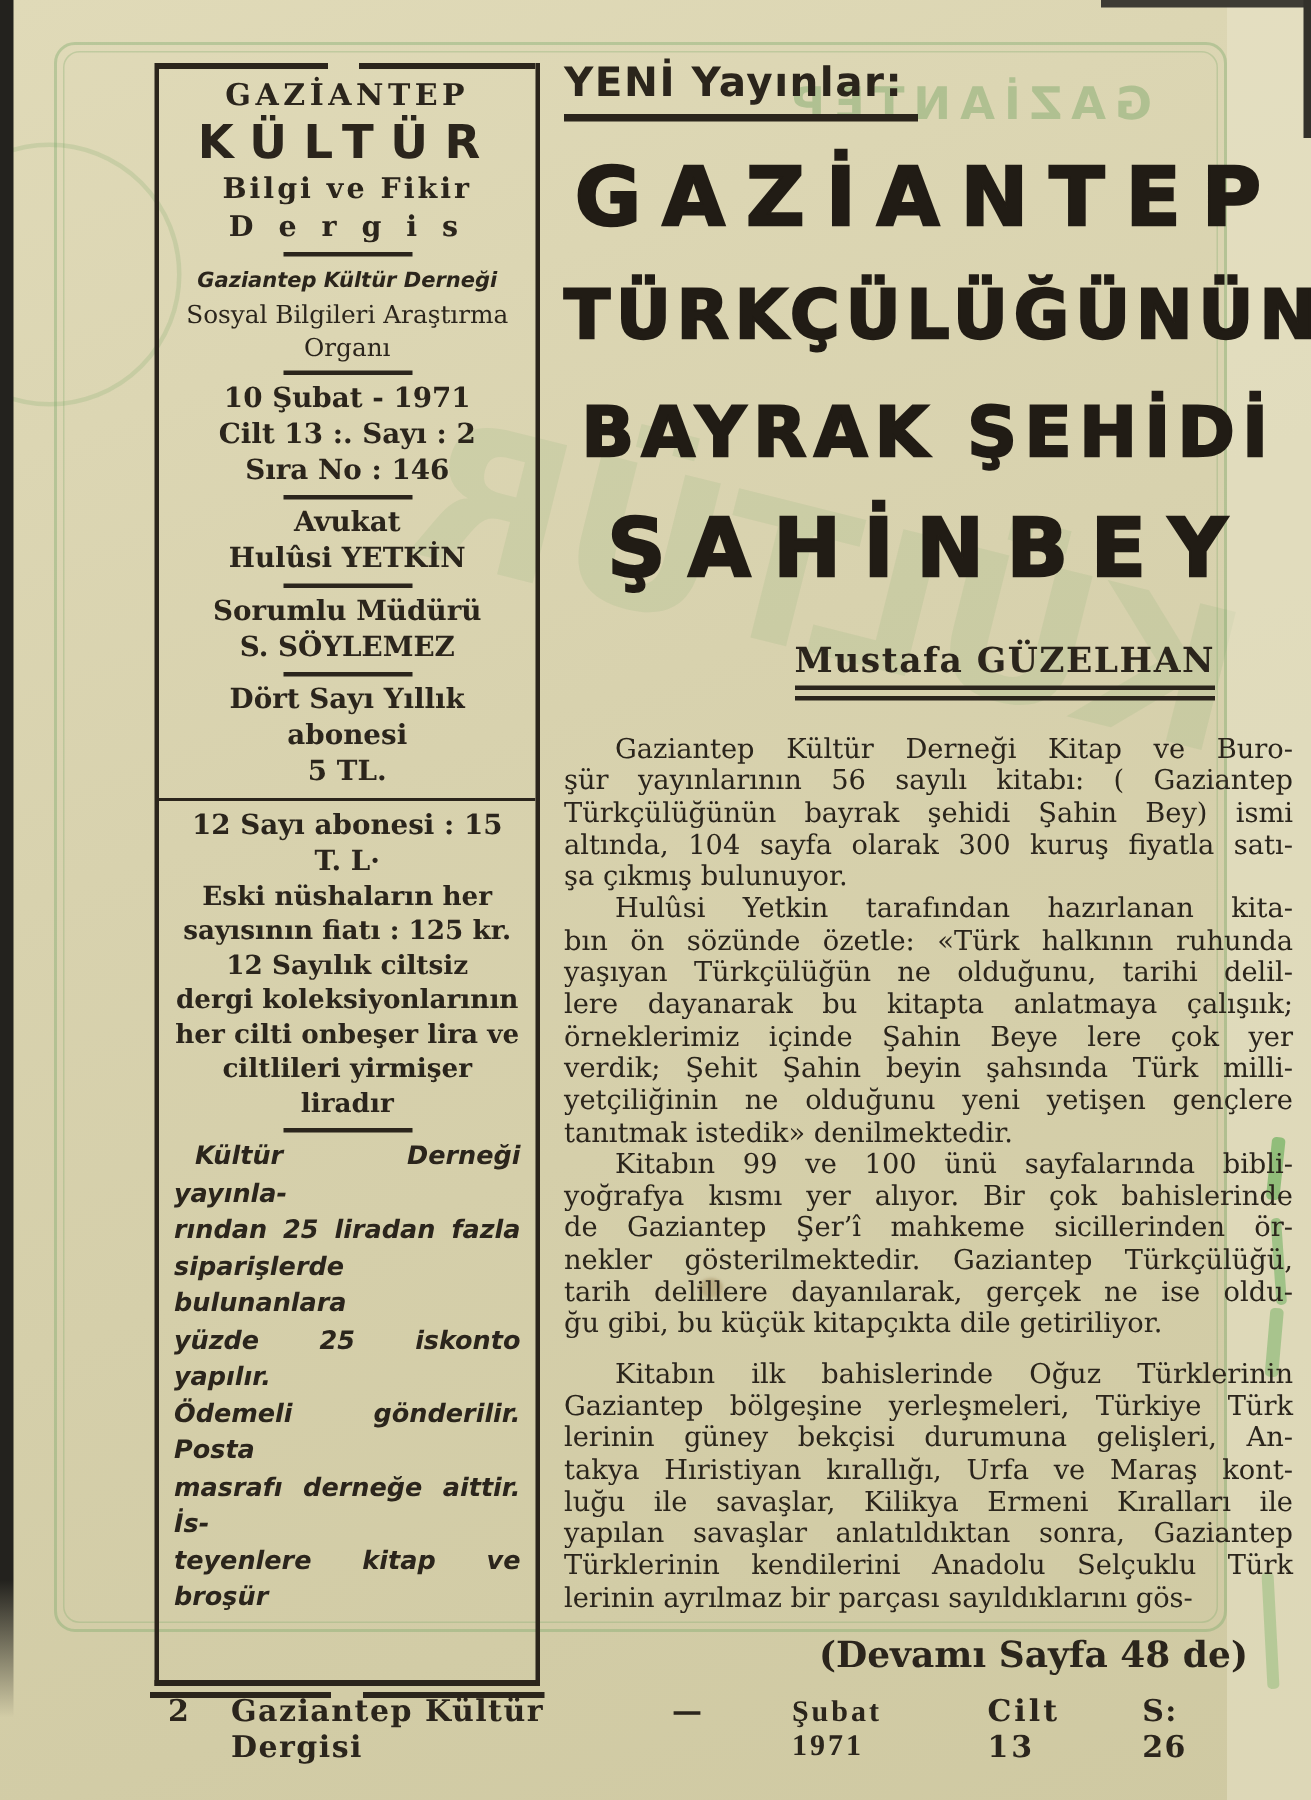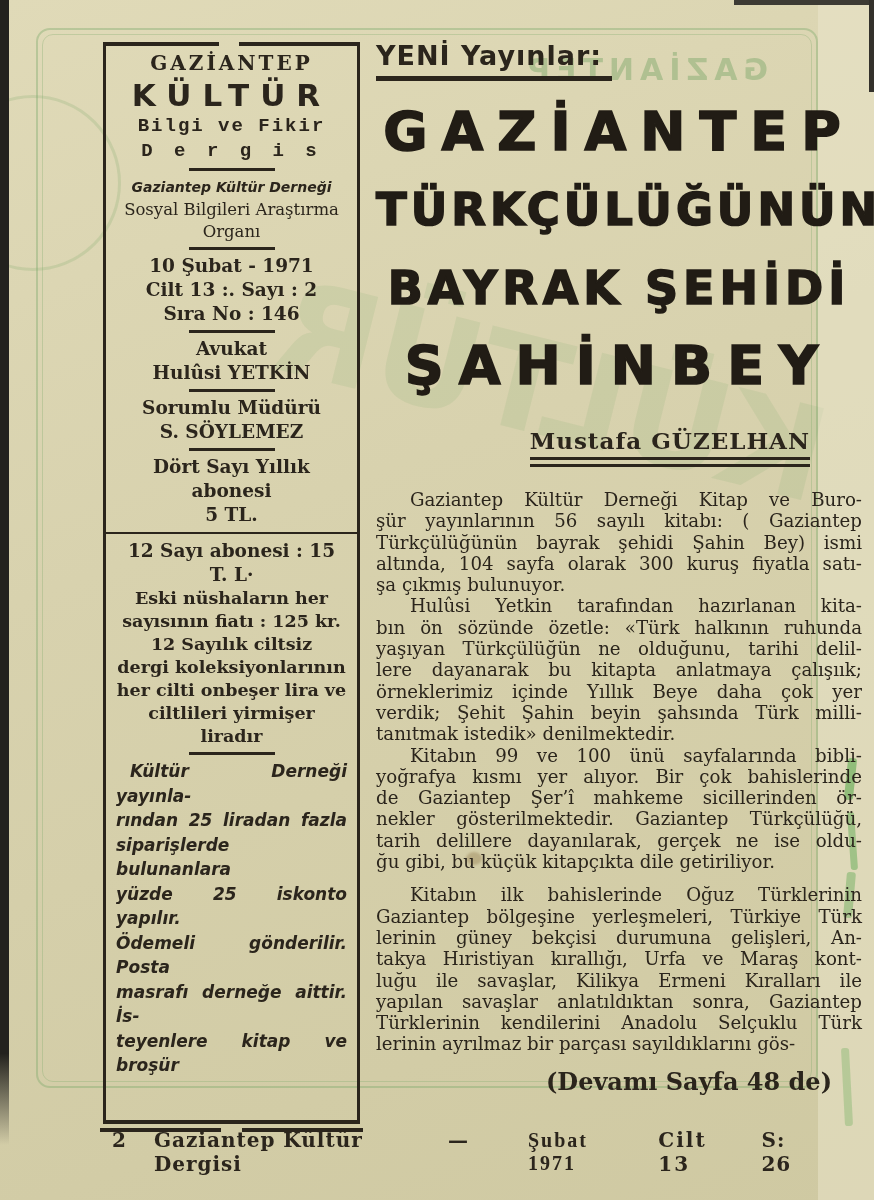--- a/index.html
+++ b/index.html
@@ -43,21 +43,21 @@
       box-sizing:border-box;border:3px solid #2b251c;border-top:none;border-bottom:4px solid #2b251c;
       padding:8px 10px 4px;text-align:center;overflow:hidden;}
   .sidebar-box::before{content:'';position:absolute;top:0;left:0;right:0;height:4px;
       background:linear-gradient(to right,#2b251c 0 45%,transparent 45% 53%,#2b251c 53% 100%);}
   .sidebar-box::after{content:'';position:absolute;bottom:-0px;left:0;right:0;height:0;}
   .box-underbar{position:absolute;left:100px;top:1128px;width:263px;height:4px;
       background:linear-gradient(to right,#2b251c 0 46%,transparent 46% 54%,#2b251c 54% 100%);}
   .sb-city{font-weight:bold;font-size:20px;letter-spacing:3px;line-height:26px;}
   .sb-kultur{font-family:"DejaVu Sans",sans-serif;font-weight:bold;font-size:31px;
              letter-spacing:11px;line-height:38px;}
-  .sb-sub{font-weight:bold;font-size:19px;line-height:25px;letter-spacing:2px;font-family:Liberation Mono, monospace;}
+  .sb-sub{font-weight:bold;font-size:19px;line-height:25px;letter-spacing:2px;}
   .sb-sub2{letter-spacing:5px;}
   .sb-org{font-family:"DejaVu Sans",sans-serif;font-style:italic;font-weight:bold;
           font-size:14px;line-height:24px;}
   .sb-org-desc{font-size:16.5px;line-height:22px;}
   .sb-b{font-weight:bold;font-size:18.5px;line-height:24px;}
   .rule{height:3px;background:#2b251c;width:86px;margin:4px auto;}
   .full-rule{height:2px;background:#2b251c;margin:5px -10px;}
   .note .t-line{font-family:"DejaVu Sans",sans-serif;font-style:italic;font-weight:bold;
       font-size:17px;line-height:24.5px;text-align:justify;text-align-last:justify;}
   .note .t-line:last-child{text-align-last:left;}
@@ -187,22 +187,23 @@
           <div class="t-line">şür yayınlarının 56 sayılı kitabı: ( Gaziantep</div>
           <div class="t-line">Türkçülüğünün bayrak şehidi Şahin Bey) ismi</div>
           <div class="t-line">altında, 104 sayfa olarak 300 kuruş fiyatla satı-</div>
           <div class="t-line">şa çıkmış bulunuyor.</div>
         </div>
       <div class="para">
           <div class="t-line">Hulûsi Yetkin tarafından hazırlanan kita-</div>
           <div class="t-line">bın ön sözünde özetle: «Türk halkının ruhunda</div>
           <div class="t-line">yaşıyan Türkçülüğün ne olduğunu, tarihi delil-</div>
           <div class="t-line">lere dayanarak bu kitapta anlatmaya çalışıık;</div>
-          <div class="t-line">örneklerimiz içinde Yıllık Beye daha çok yer</div>
+          <div class="t-line">örneklerimiz içinde Şahin Beye lere çok yer</div>
           <div class="t-line">verdik; Şehit Şahin beyin şahsında Türk milli-</div>
+          <div class="t-line">yetçiliğinin ne olduğunu yeni yetişen gençlere</div>
           <div class="t-line">tanıtmak istedik» denilmektedir.</div>
         </div>
       <div class="para">
           <div class="t-line">Kitabın 99 ve 100 ünü sayfalarında bibli-</div>
           <div class="t-line">yoğrafya kısmı yer alıyor. Bir çok bahislerinde</div>
           <div class="t-line">de Gaziantep Şer’î mahkeme sicillerinden ör-</div>
           <div class="t-line">nekler gösterilmektedir. Gaziantep Türkçülüğü,</div>
           <div class="t-line">tarih delillere dayanılarak, gerçek ne ise oldu-</div>
           <div class="t-line">ğu gibi, bu küçük kitapçıkta dile getiriliyor.</div>
         </div>

